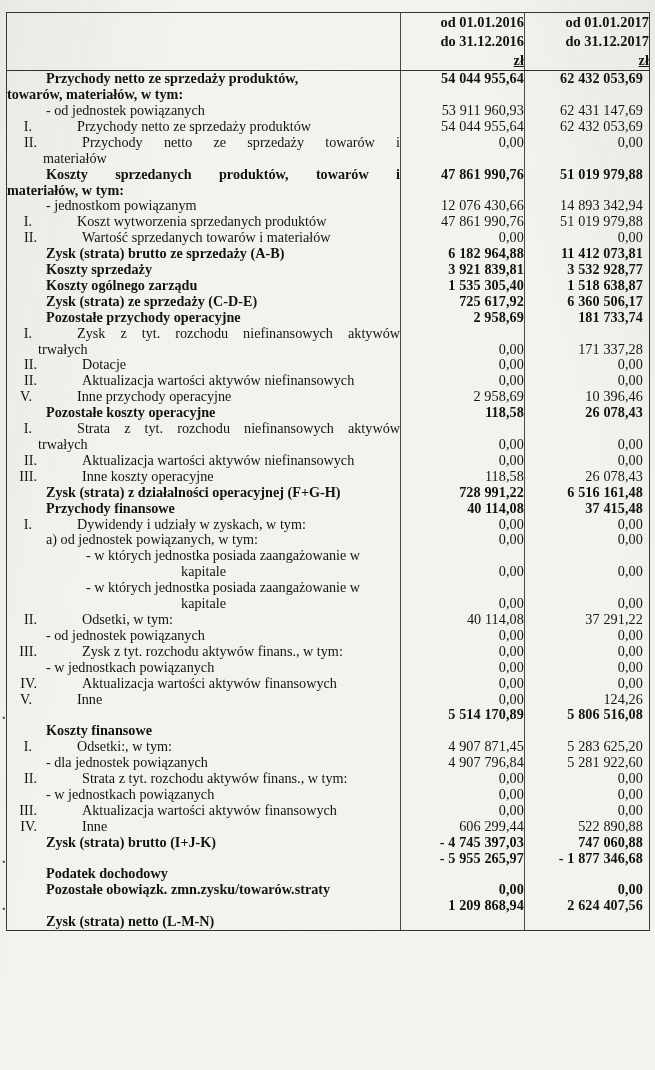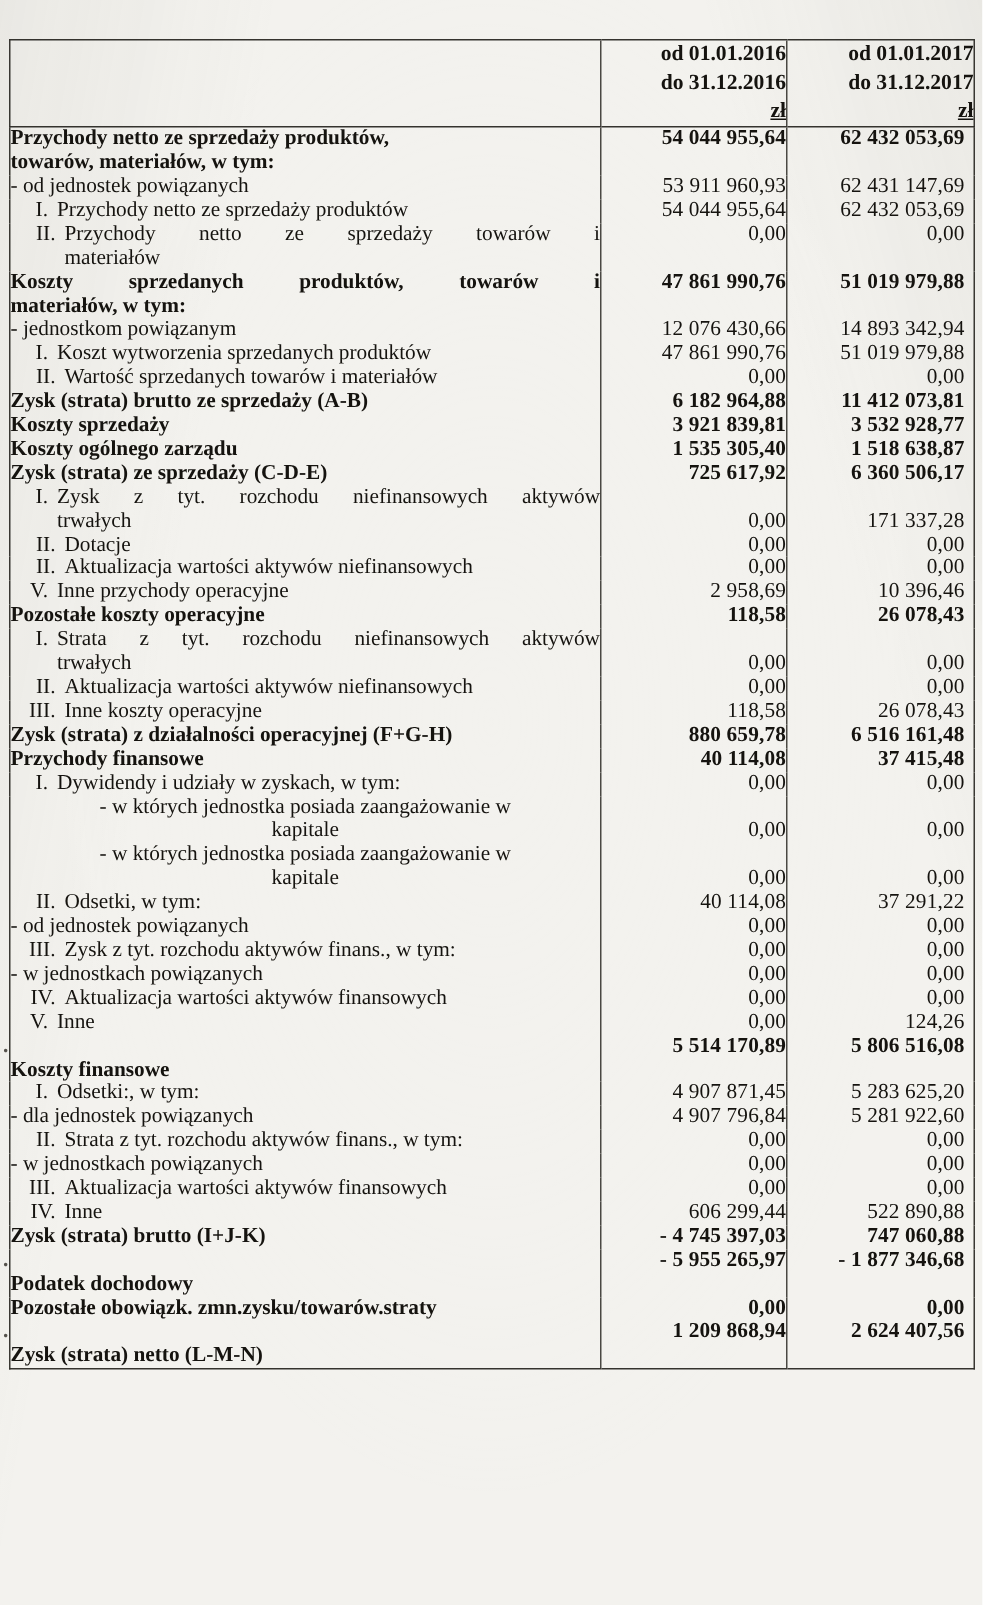--- a/index.html
+++ b/index.html
@@ -28,21 +28,21 @@
       radial-gradient(ellipse at 50% 45%, rgba(255,255,255,0.30) 0%, rgba(255,255,255,0) 62%),
       linear-gradient(100deg, rgba(150,148,140,0.10) 0%, rgba(255,255,255,0) 22%),
       linear-gradient(255deg, rgba(150,148,140,0.10) 0%, rgba(255,255,255,0) 20%);
     mix-blend-mode: multiply;
     opacity: .85;
   }
 
   table.stmt {
     position: absolute;
     left: 6px;
-    top: 26px;
+    top: 12px;
     width: 643px;
     border-collapse: collapse;
     table-layout: fixed;
     font-size: 14.2px;
     line-height: 1.12;
   }
   table.stmt td {
     padding: 0;
     vertical-align: top;
   }
@@ -55,21 +55,21 @@
   .hdr-top td    { border-top: 1.7px solid #35332e; }
   .hdr-bot td    { border-bottom: 1.7px solid #35332e; }
   .tbl-bot td    { border-bottom: 1.7px solid #35332e; }
 
   
   .lbl {
     width: 394px;
     padding: 1px 6px 1px 4px;
     font-size: 14.2px;
   }
-  .lbl .txt { display: block; }
+  .lbl .txt { display: block; margin-left: 39px; }
 
   
   .num {
     width: 124px;
     text-align: right;
     padding: 1px 7px 1px 4px;
     white-space: nowrap;
     font-size: 14.2px;
     letter-spacing: .1px;
   }
@@ -255,20 +255,27 @@
           <td class="num vmid c2 vright b">1 518 638,87</td>
         </tr>
         <tr>
           <td class="lbl vleft i0 b">
             <span class="txt">Zysk (strata) ze sprzedaży (C-D-E)</span>
           </td>
           <td class="num vmid b">725 617,92</td>
           <td class="num vmid c2 vright b">6 360 506,17</td>
         </tr>
         <tr>
+          <td class="lbl vleft i0b b">
+            <span class="txt">Pozostałe przychody operacyjne</span>
+          </td>
+          <td class="num vmid b">2 958,69</td>
+          <td class="num vmid c2 vright b">181 733,74</td>
+        </tr>
+        <tr>
           <td class="lbl vleft i1">
             <div class="rn">
               <span class="mk">I.</span>
               <span class="bd">
                 <span class="txt just">Zysk z tyt. rozchodu niefinansowych aktywów</span>
                 <span class="contline">trwałych</span>
               </span>
             </div>
           </td>
           <td class="num vmid" style="vertical-align: bottom;">0,00</td>
@@ -351,38 +358,45 @@
               </span>
             </div>
           </td>
           <td class="num vmid">118,58</td>
           <td class="num vmid c2 vright">26 078,43</td>
         </tr>
         <tr>
           <td class="lbl vleft i0 b">
             <span class="txt">Zysk (strata)  z działalności operacyjnej (F+G-H)</span>
           </td>
-          <td class="num vmid b">880 659,78</td>
+          <td class="num vmid b">728 991,22</td>
           <td class="num vmid c2 vright b">6 516 161,48</td>
         </tr>
         <tr>
           <td class="lbl vleft i0 b">
             <span class="txt">Przychody finansowe</span>
           </td>
           <td class="num vmid b">40 114,08</td>
           <td class="num vmid c2 vright b">37 415,48</td>
         </tr>
         <tr>
           <td class="lbl vleft i1">
             <div class="rn">
               <span class="mk">I.</span>
               <span class="bd">
                 <span class="txt">Dywidendy i udziały w zyskach, w tym:</span>
               </span>
             </div>
+          </td>
+          <td class="num vmid">0,00</td>
+          <td class="num vmid c2 vright">0,00</td>
+        </tr>
+        <tr>
+          <td class="lbl vleft i3">
+            <span class="txt">a) od jednostek powiązanych, w tym:</span>
           </td>
           <td class="num vmid">0,00</td>
           <td class="num vmid c2 vright">0,00</td>
         </tr>
         <tr>
           <td class="lbl vleft i4">
             <span class="txt">- w których jednostka posiada zaangażowanie w</span>
             <span class="contline">kapitale</span>
           </td>
           <td class="num vmid" style="vertical-align: bottom;">0,00</td>

